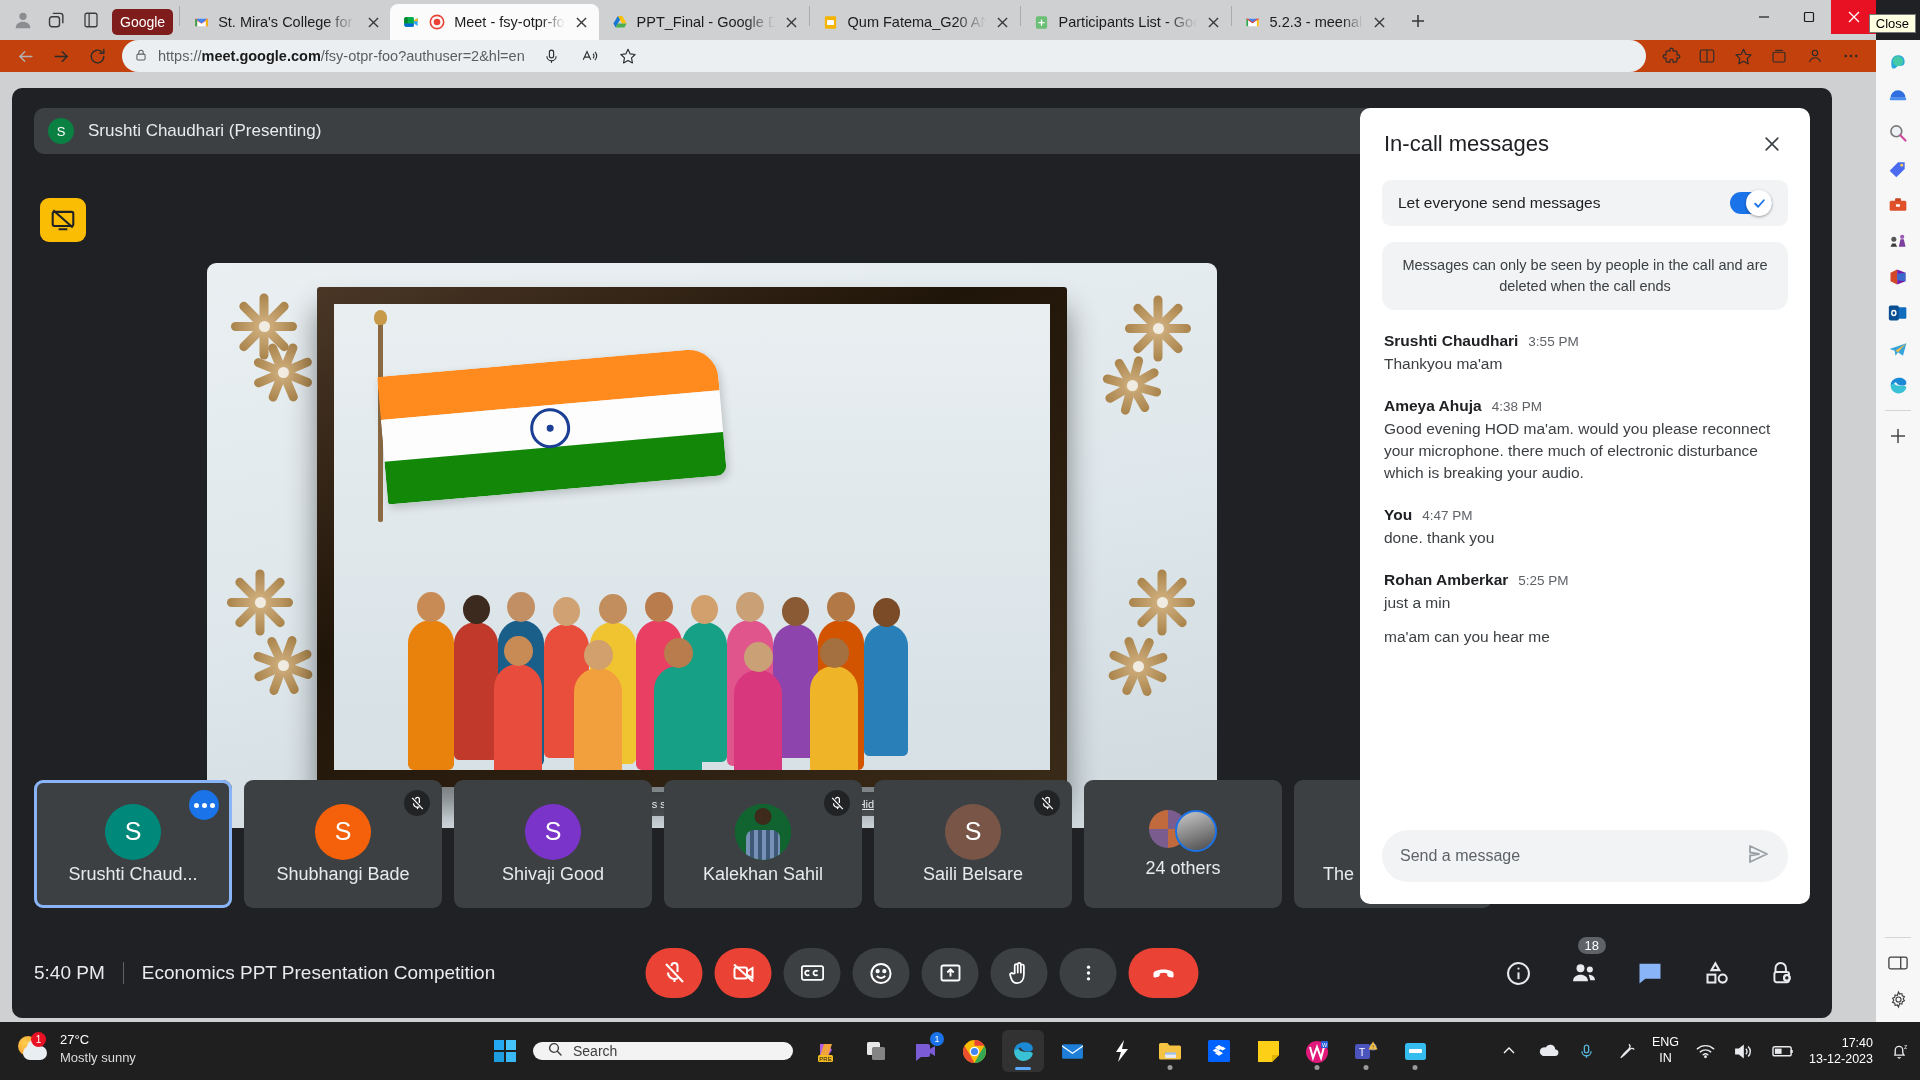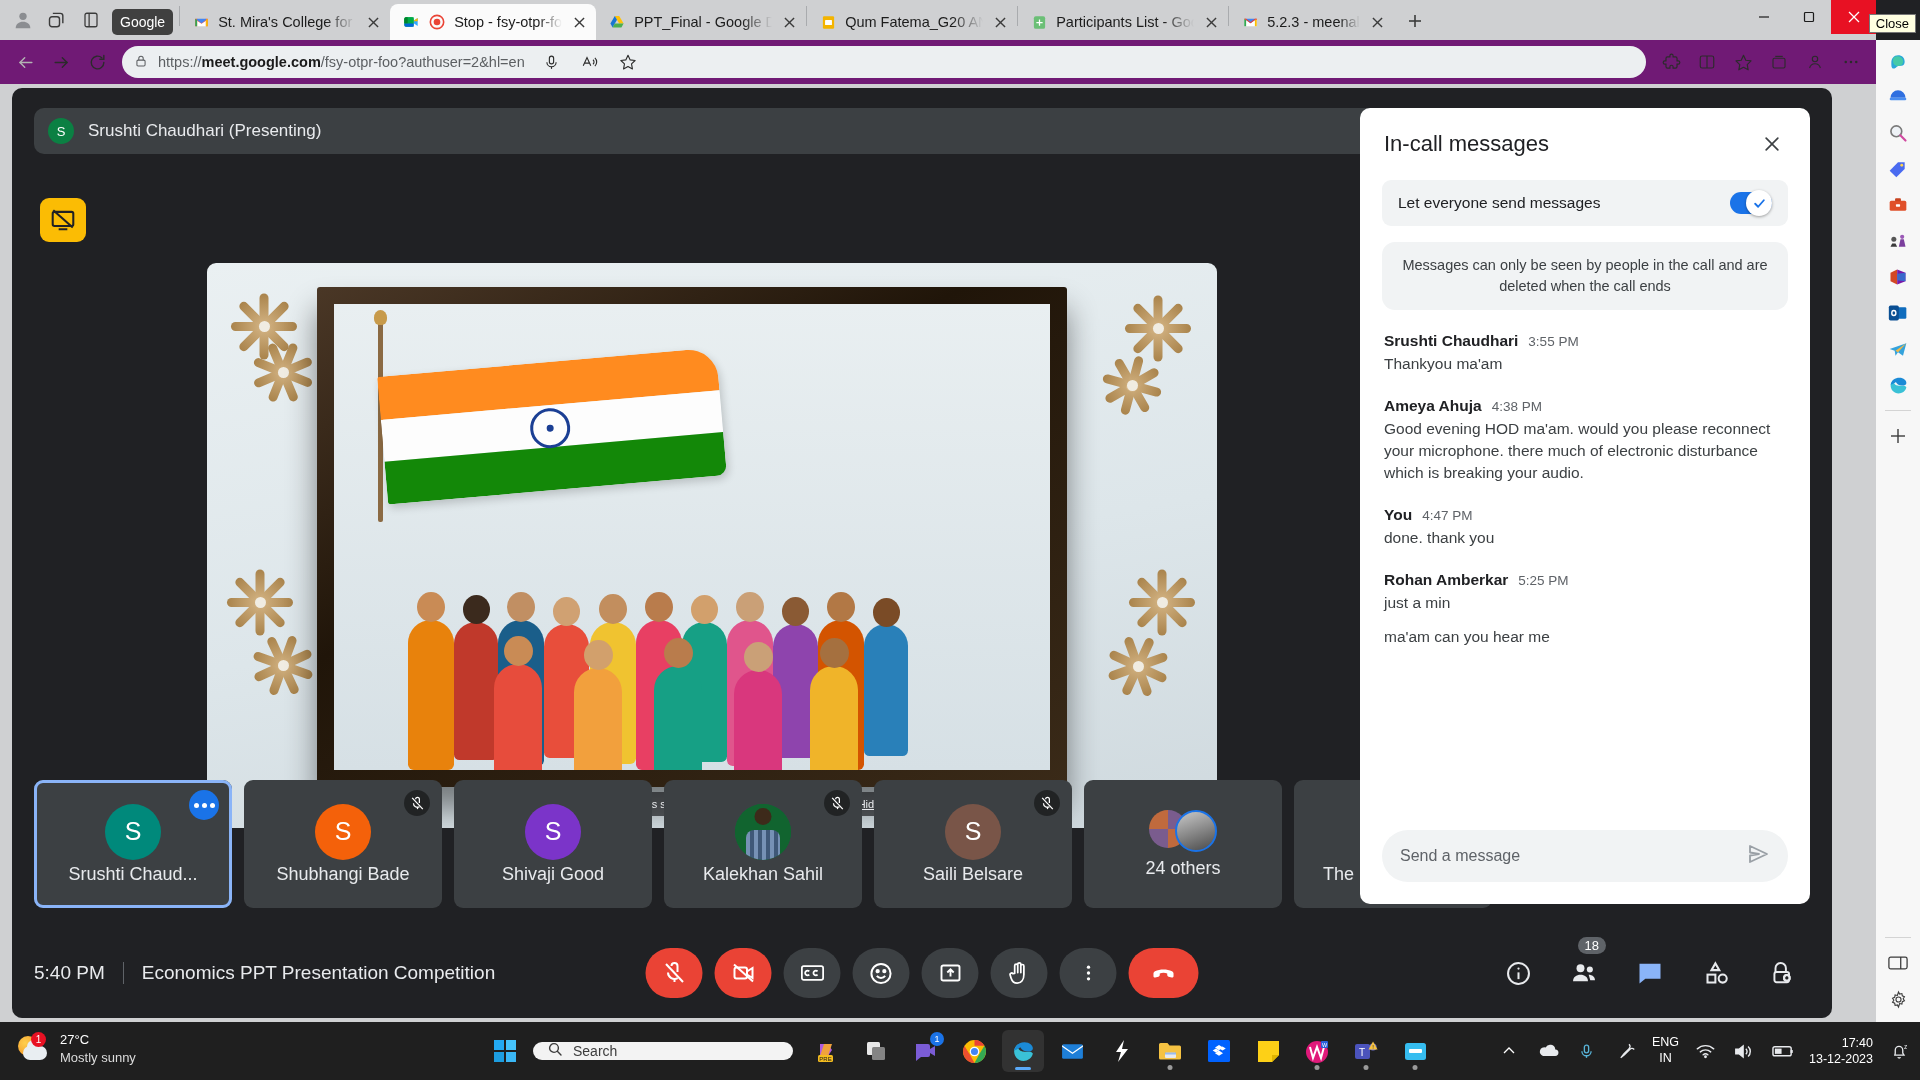--- a/index.html
+++ b/index.html
@@ -27,30 +27,30 @@
     -webkit-mask-image:linear-gradient(90deg,#000 78%,transparent 100%);
             mask-image:linear-gradient(90deg,#000 78%,transparent 100%);
   }
   .tab.active { background:#fbfbfb; }
   .tab-close { width:18px; height:18px; display:flex; align-items:center; justify-content:center; flex:0 0 18px; }
   .tab-sep { width:1px; height:20px; background:#a9abae; align-self:center; margin-bottom:8px; }
   .tab-fav { width:18px; height:18px; flex:0 0 18px; display:flex; align-items:center; justify-content:center; }
   .newtab { width:30px; height:30px; display:flex; align-items:center; justify-content:center; margin:0 0 4px 6px; border-radius:6px; }
 
   #google-pill {
-    height:26px; background:#404040; color:#fff; font-size:14px; font-weight:500;
+    height:26px; background:#7f1d1d; color:#fff; font-size:14px; font-weight:500;
     border-radius:5px; display:flex; align-items:center; padding:0 8px; margin:0 6px 5px 4px;
   }
 
   #win-controls { margin-left:auto; display:flex; align-items:flex-start; height:40px; }
   .win-btn { width:45px; height:34px; display:flex; align-items:center; justify-content:center; }
   .win-btn.close { background:#e81123; }
 
   
-  #nav-bar { height:44px; background:#701a75; display:flex; align-items:center; padding:4px 8px; gap:2px; }
+  #nav-bar { height:32px; background:#c2410c; display:flex; align-items:center; padding:4px 8px; gap:2px; }
   .nav-icon { width:34px; height:34px; border-radius:17px; display:flex; align-items:center; justify-content:center; }
   #omnibox {
     flex:1; height:32px; background:#eceff1; border-radius:16px; display:flex; align-items:center;
     padding:0 12px; gap:10px; margin:0 6px; font-size:14.5px; color:#5c5f62;
   }
   #omnibox .url { color:#5c5f62; }
   #omnibox .url b { color:#1b1b1b; font-weight:600; }
   .omni-right { display:flex; align-items:center; gap:4px; }
 
   
@@ -266,21 +266,21 @@
             <path d="M16 5H4.5A2.5 2.5 0 0 0 2 7.5V14h14z" fill="#00ac47"></path>
             <path d="M2 7.5V14h5V5H4.5A2.5 2.5 0 0 0 2 7.5z" fill="#00832d"></path>
           </svg>
       </span>
       <span class="tab-fav">
         <svg width="16" height="16" viewBox="0 0 24 24">
             <circle cx="12" cy="12" r="10" fill="none" stroke="#ea4335" stroke-width="2.4"></circle>
             <circle cx="12" cy="12" r="5" fill="#ea4335"></circle>
           </svg>
       </span>
-      <span class="tab-title">Stop - fsy-otpr-fo</span>
+      <span class="tab-title">Meet - fsy-otpr-fo</span>
       <span class="tab-close">
         <svg width="11" height="11" viewBox="0 0 12 12" stroke="#3b3b3b" stroke-width="1.5">
             <line x1="1" y1="1" x2="11" y2="11"></line>
             <line x1="11" y1="1" x2="1" y2="11"></line>
           </svg>
       </span>
     </div>
 
     <div class="tab">
       <span class="tab-fav">

